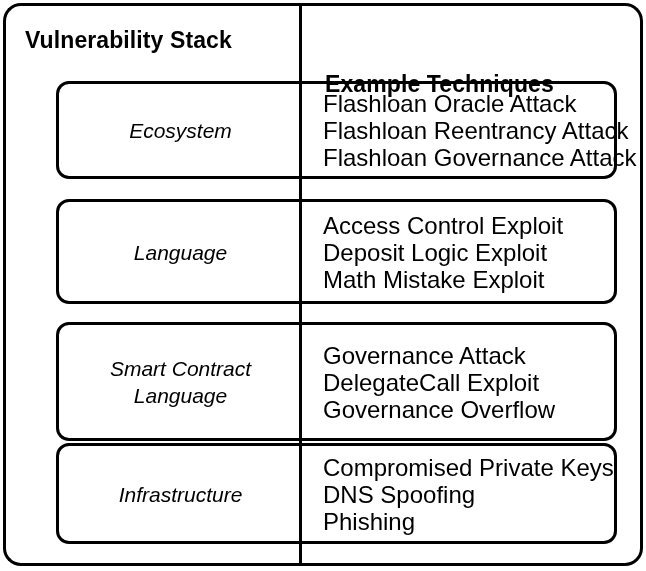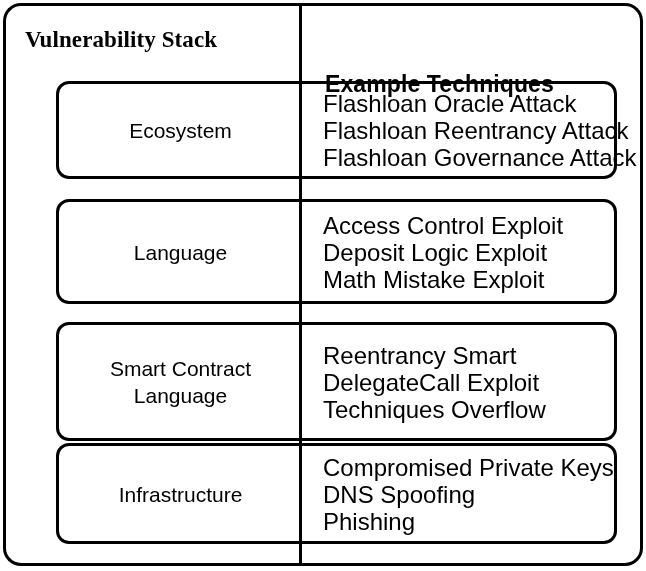--- a/index.html
+++ b/index.html
@@ -65,21 +65,21 @@
   .col-header {
     position: absolute;
     top: 22px;
     height: 36px;
     line-height: 36px;
     font-size: 23px;
     font-weight: bold;
     letter-spacing: 0.1px;
     white-space: nowrap;
   }
-  .col-header.left  { left: 25px; font-family: Liberation Serif, serif; }
+  .col-header.left  { left: 25px; }
   .col-header.right { left: 325px; margin-top: 44px; }
 
   
   .row-box {
     position: absolute;
     left: 56px;
     width: 561px;
     box-sizing: border-box;
     border: 3px solid #000000;
     border-radius: 13px;
@@ -95,20 +95,21 @@
 
   .row-left-label {
     position: absolute;
     left: 0;
     width: 243px;   
     text-align: center;
     font-size: 21px;
     line-height: 27px;
     top: 50%;
     transform: translateY(-50%);
+    font-style: italic;
   }
   .row-right-list {
     position: absolute;
     left: 264px;    
     right: 6px;
     text-align: left;
     font-size: 24px;
     line-height: 27px;
     top: 50%;
     transform: translateY(-50%);
@@ -151,23 +152,23 @@
     </div>
   </div>
 
   <div class="row-box" id="row-2" style="top: 322px; height: 119px;">
     <div class="row-divider" style="height: 110px;"></div>
     <div class="row-left-label">
       <div>Smart Contract</div>
       <div>Language</div>
     </div>
     <div class="row-right-list">
-      <div class="tech-line">Reentrancy Smart</div>
+      <div class="tech-line">Governance Attack</div>
       <div class="tech-line">DelegateCall Exploit</div>
-      <div class="tech-line">Techniques Overflow</div>
+      <div class="tech-line">Governance Overflow</div>
     </div>
   </div>
 
   <div class="row-box" id="row-3" style="top: 443px; height: 101px;">
     <div class="row-divider" style="height: 107px;"></div>
     <div class="row-left-label">
       <div>Infrastructure</div>
     </div>
     <div class="row-right-list">
       <div class="tech-line">Compromised Private Keys</div>

